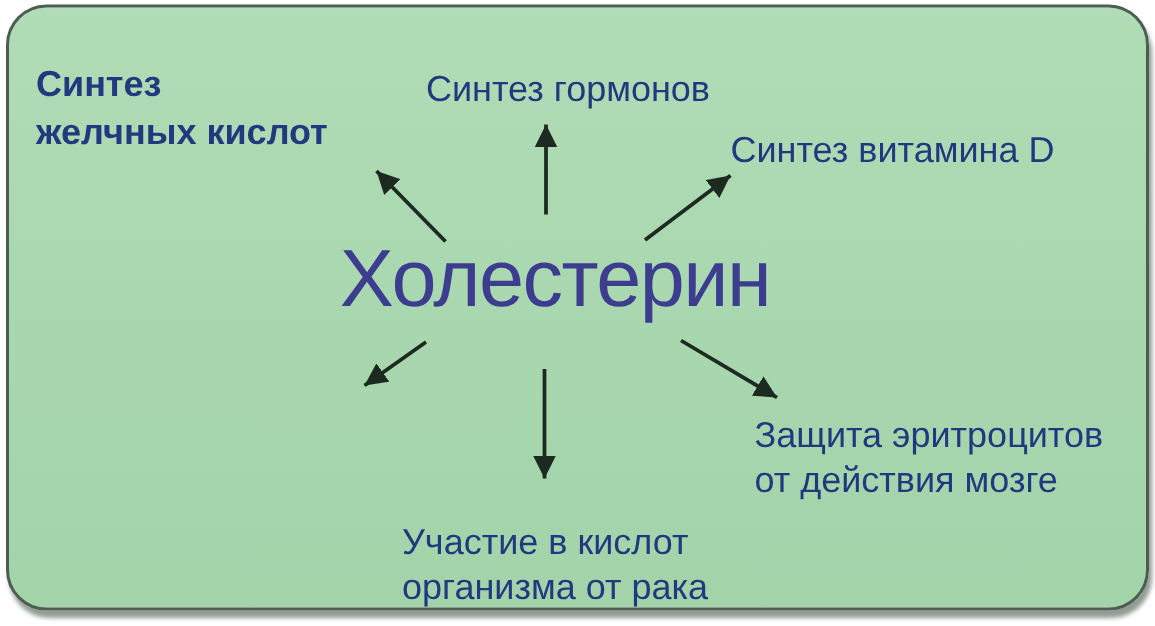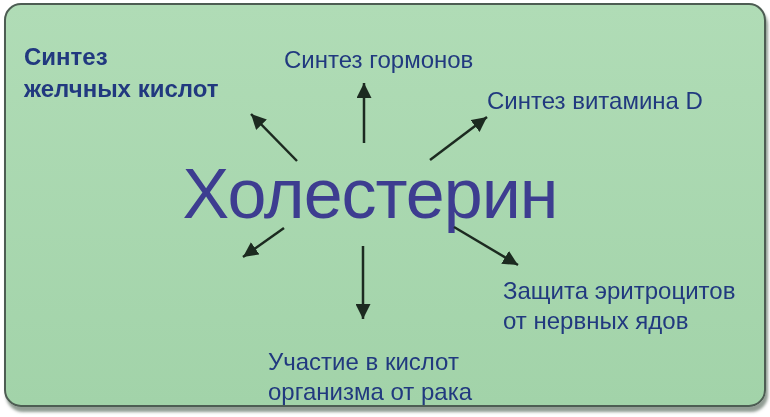--- a/index.html
+++ b/index.html
@@ -17,40 +17,40 @@
     position:relative;
     background:var(--page-bg);
     font-family:"Liberation Sans", sans-serif;
     overflow:hidden;
   }
   .card{
     position:absolute;
     left:4px; top:3px; right:4px; bottom:10px;
     background:linear-gradient(180deg,var(--card-bg-top),var(--card-bg-bot));
     border:2px solid var(--card-border);
-    border-radius:17px;
+    border-radius:27px;
     box-shadow:2px 5px 3px rgba(108,124,112,0.75);
   }
   .label{
     position:absolute;
     color:var(--label-color);
     font-size:24px;
     line-height:30px;
     white-space:pre-line;
   }
   .label.bold{
     font-weight:bold;
     line-height:32px;
   }
   .diagram-title{
     position:absolute;
     left:364px; top:154px;
     transform:translateX(-50%);
     color:var(--title-color);
-    font-size:70px;
+    font-size:54px;
     line-height:1;
     letter-spacing:-1px;
     white-space:nowrap;
   }
   .pos-bile{left:18px; top:36px;}
   .pos-hormones{left:278px; top:40px;}
   .pos-vitamin{left:481px; top:81px;}
   .pos-nerve{left:28px; top:278px;}
   .pos-cancer{left:262px; top:342px;}
   .pos-erythro{left:497px; top:271px;}
@@ -73,21 +73,21 @@
 
   <div class="label pos-hormones">Синтез гормонов</div>
 
   <div class="diagram-title">Холестерин</div>
 
 
   <div class="label pos-cancer">Участие в кислот
 организма от рака</div>
 
   <div class="label pos-erythro">Защита эритроцитов
-от нервных ядов</div>
+от действия мозге</div>
 
 </div>
 
 <svg class="arrows" viewBox="0 0 770 417" xmlns="http://www.w3.org/2000/svg">
   <defs>
     <marker id="ah" viewBox="0 0 10 10" refX="10" refY="5" markerWidth="6" markerHeight="6" orient="auto-start-reverse">
       <path d="M0,0 L10,5 L0,10 z" fill="#1c2a20"></path>
     </marker>
   </defs>
 <line x1="297" y1="161" x2="251" y2="114" stroke="#1c2a20" stroke-width="2.5" marker-end="url(#ah)"></line>

